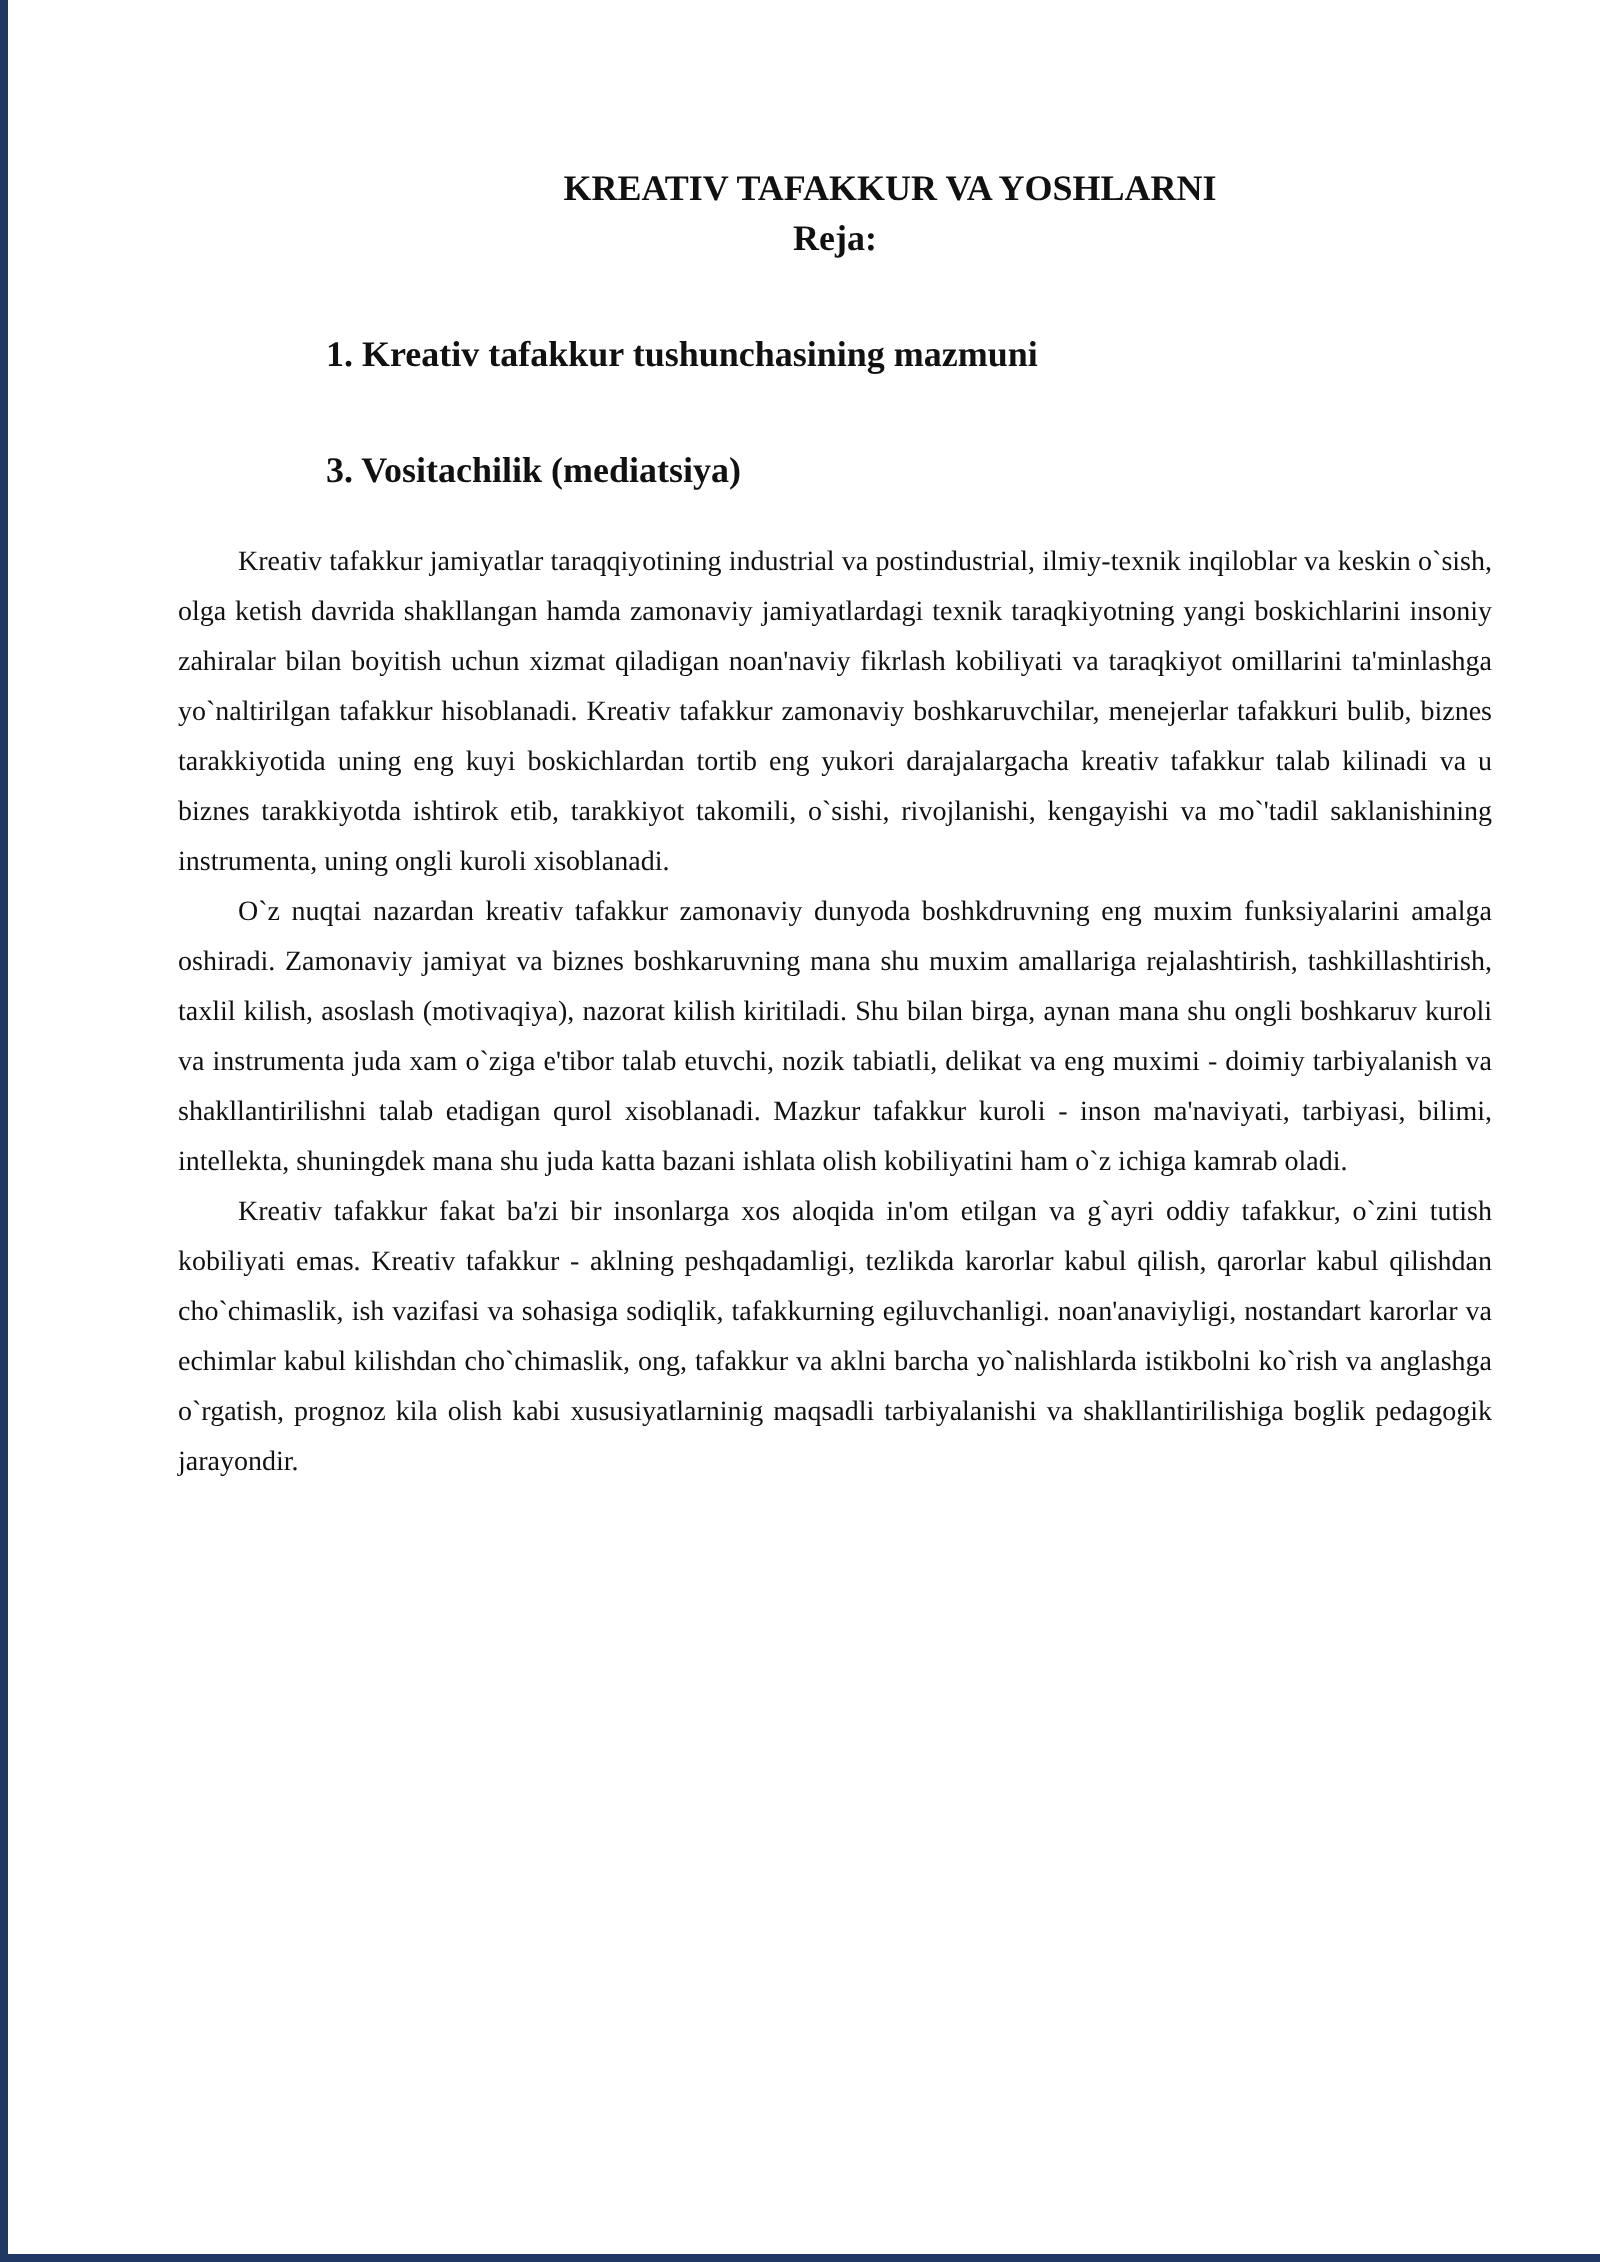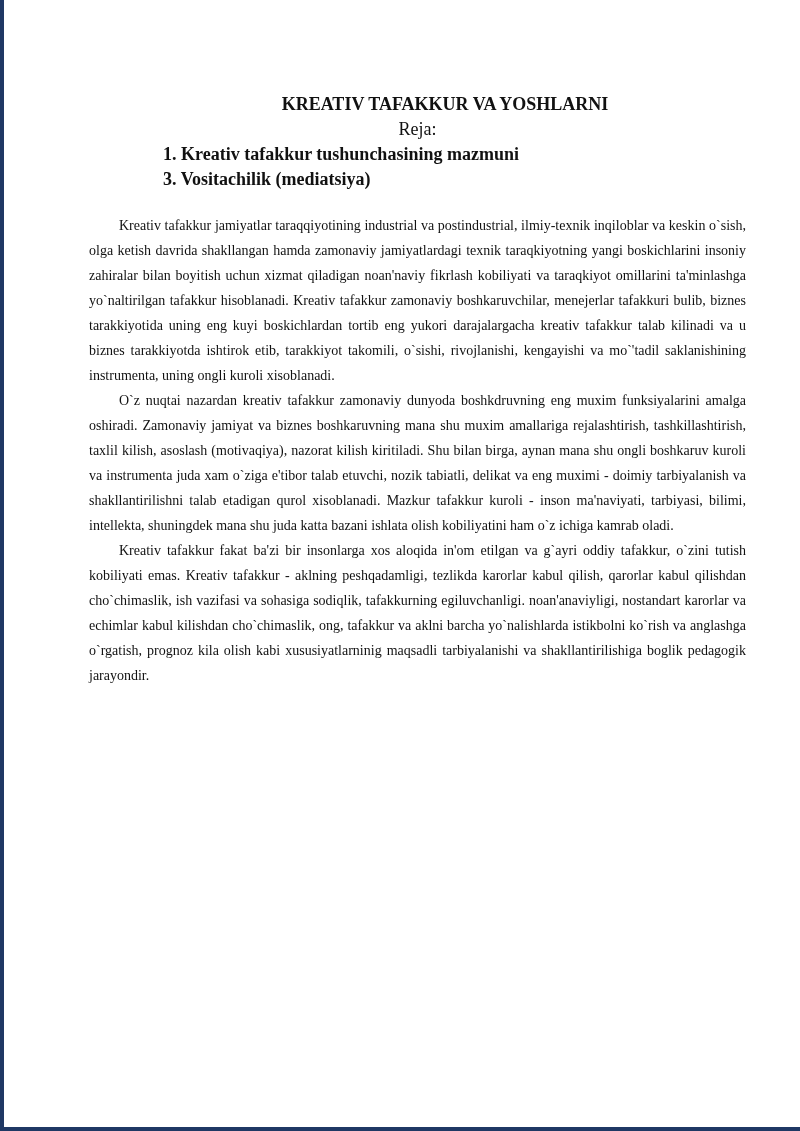--- a/index.html
+++ b/index.html
@@ -24,47 +24,48 @@
     width: 4px; height: 100%;
   }
   .border-bottom {
     position: absolute;
     left: 0; bottom: 0;
     width: 100%; height: 4px;
   }
   .content {
     position: absolute;
     left: 89px;
-    top: 92px;
+    top: 82px;
     width: 657px;
   }
   .title-line {
     text-align: center;
     font-weight: bold;
     font-size: 18px;
     line-height: 25px;
     white-space: nowrap;
   }
   .title-line.first {
     text-indent: 55px; 
   }
   .plan-heading {
     text-align: center;
-    font-weight: normal;
+    font-weight: bold;
     font-size: 18px;
     line-height: 25px;
   }
   .plan-list {
     margin: 0;
     padding-left: 74px;
   }
   .plan-item {
     font-weight: bold;
     font-size: 18px;
     line-height: 25px;
+    margin-top: 33px;
   }
   .body-text {
     margin-top: 21px;
   }
   .para {
     margin: 0;
     font-size: 14px;
     line-height: 25px;
     text-align: justify;
     text-indent: 30px;

